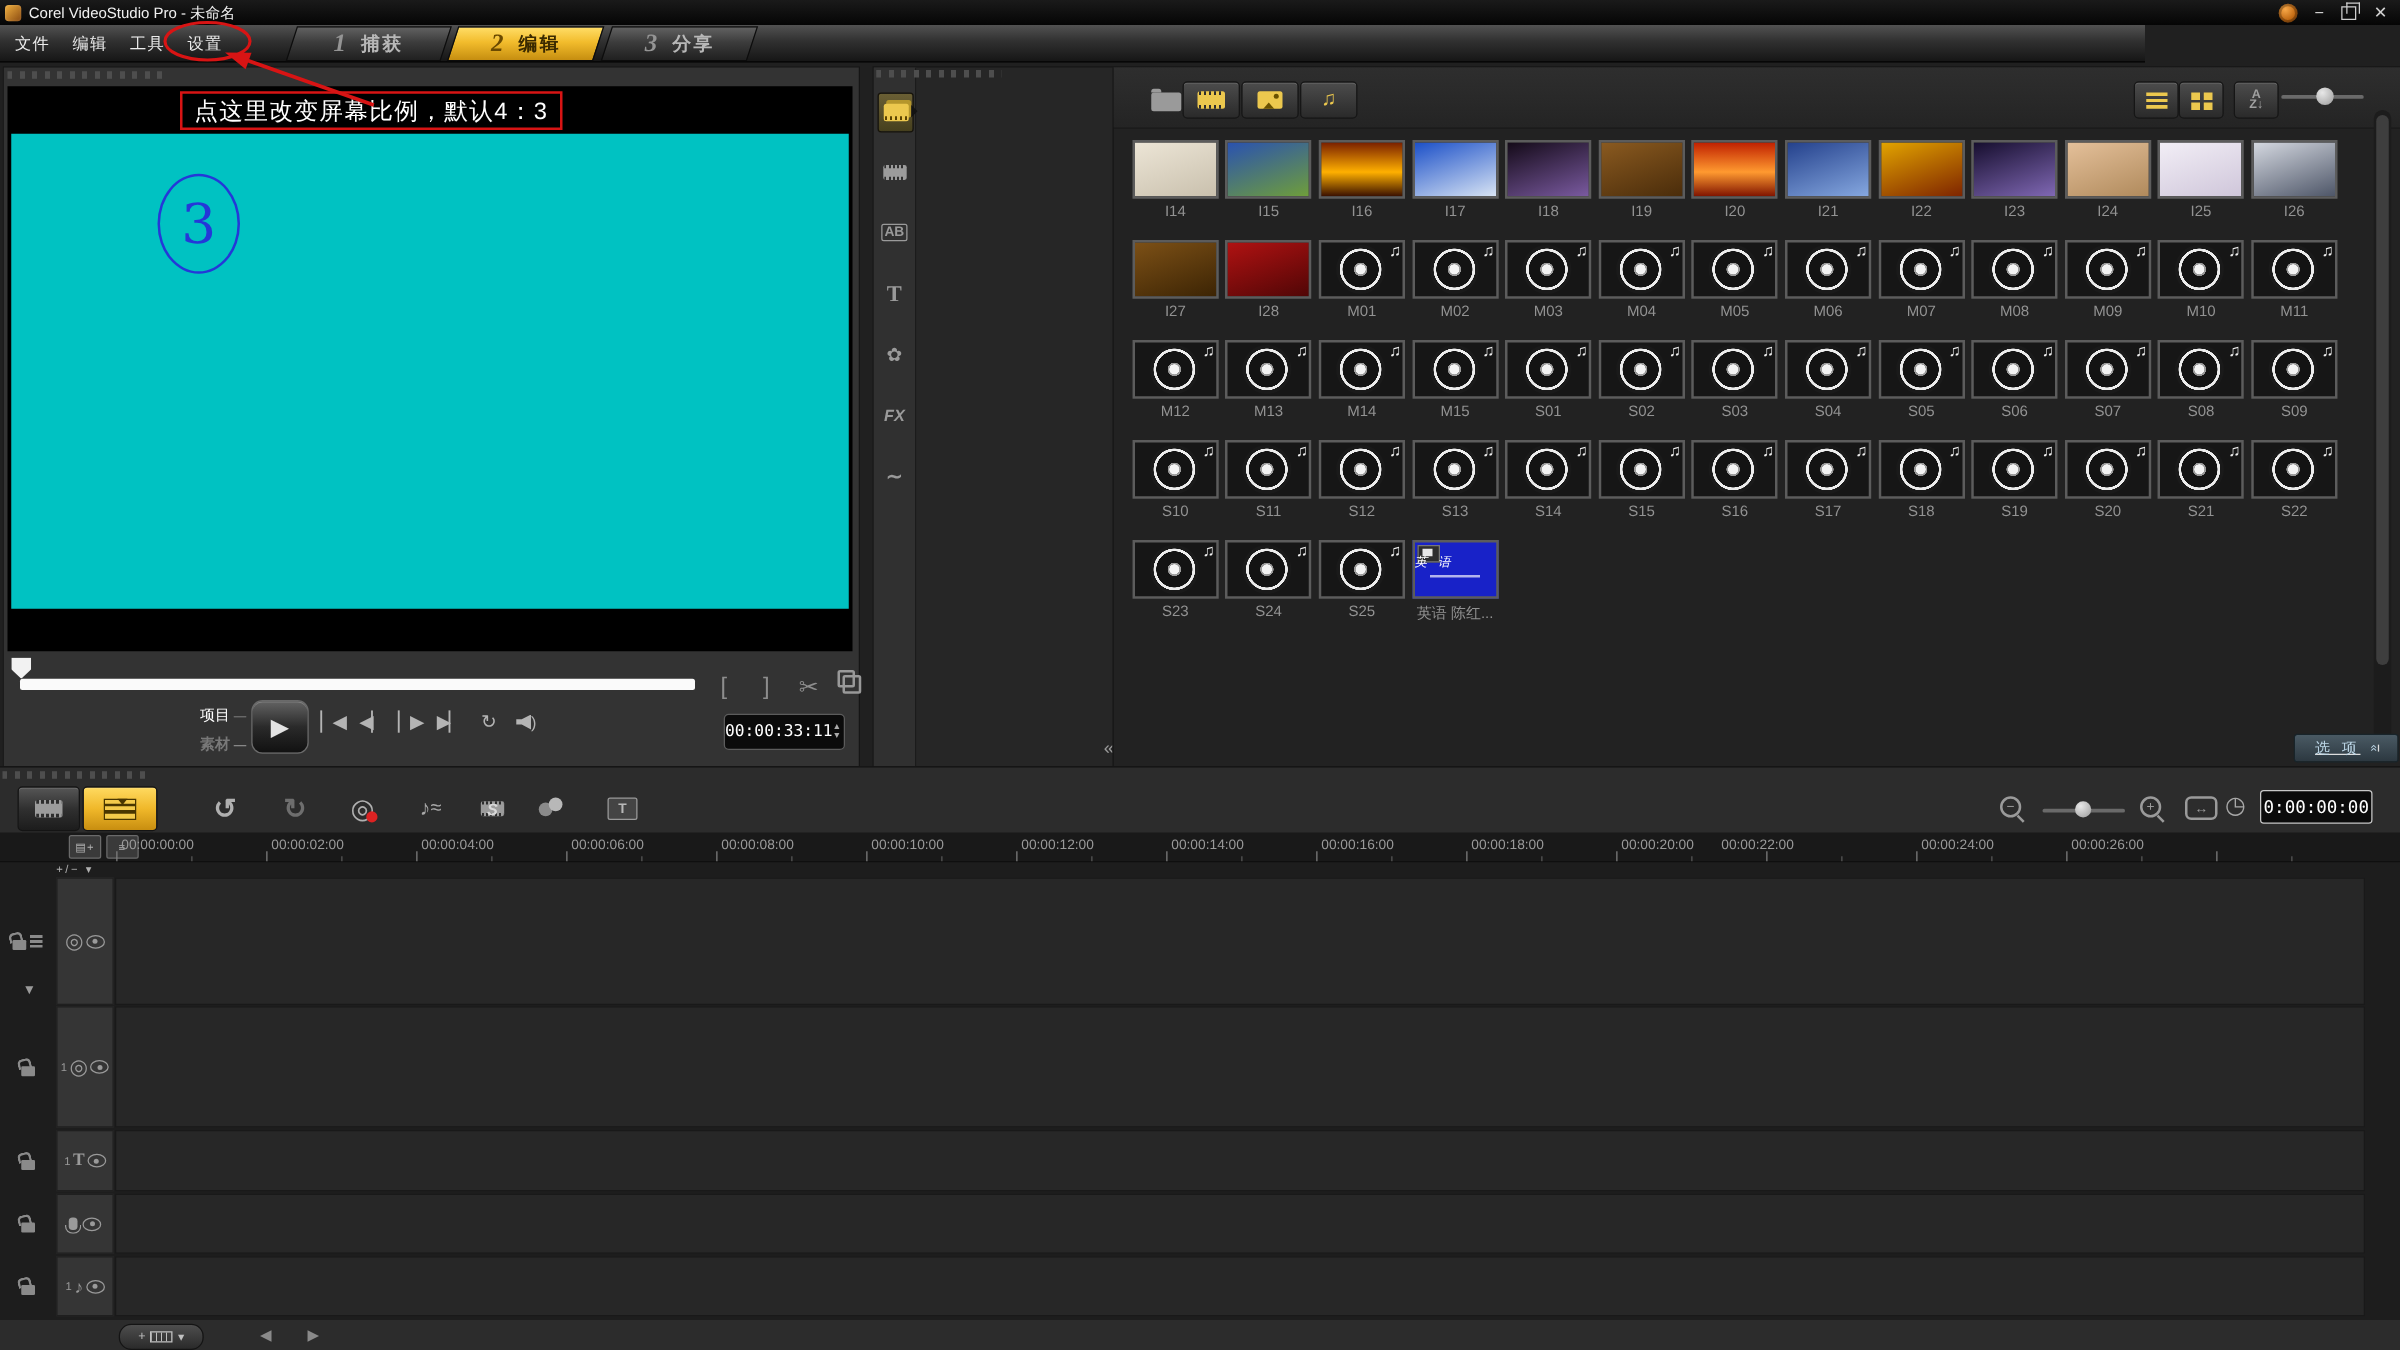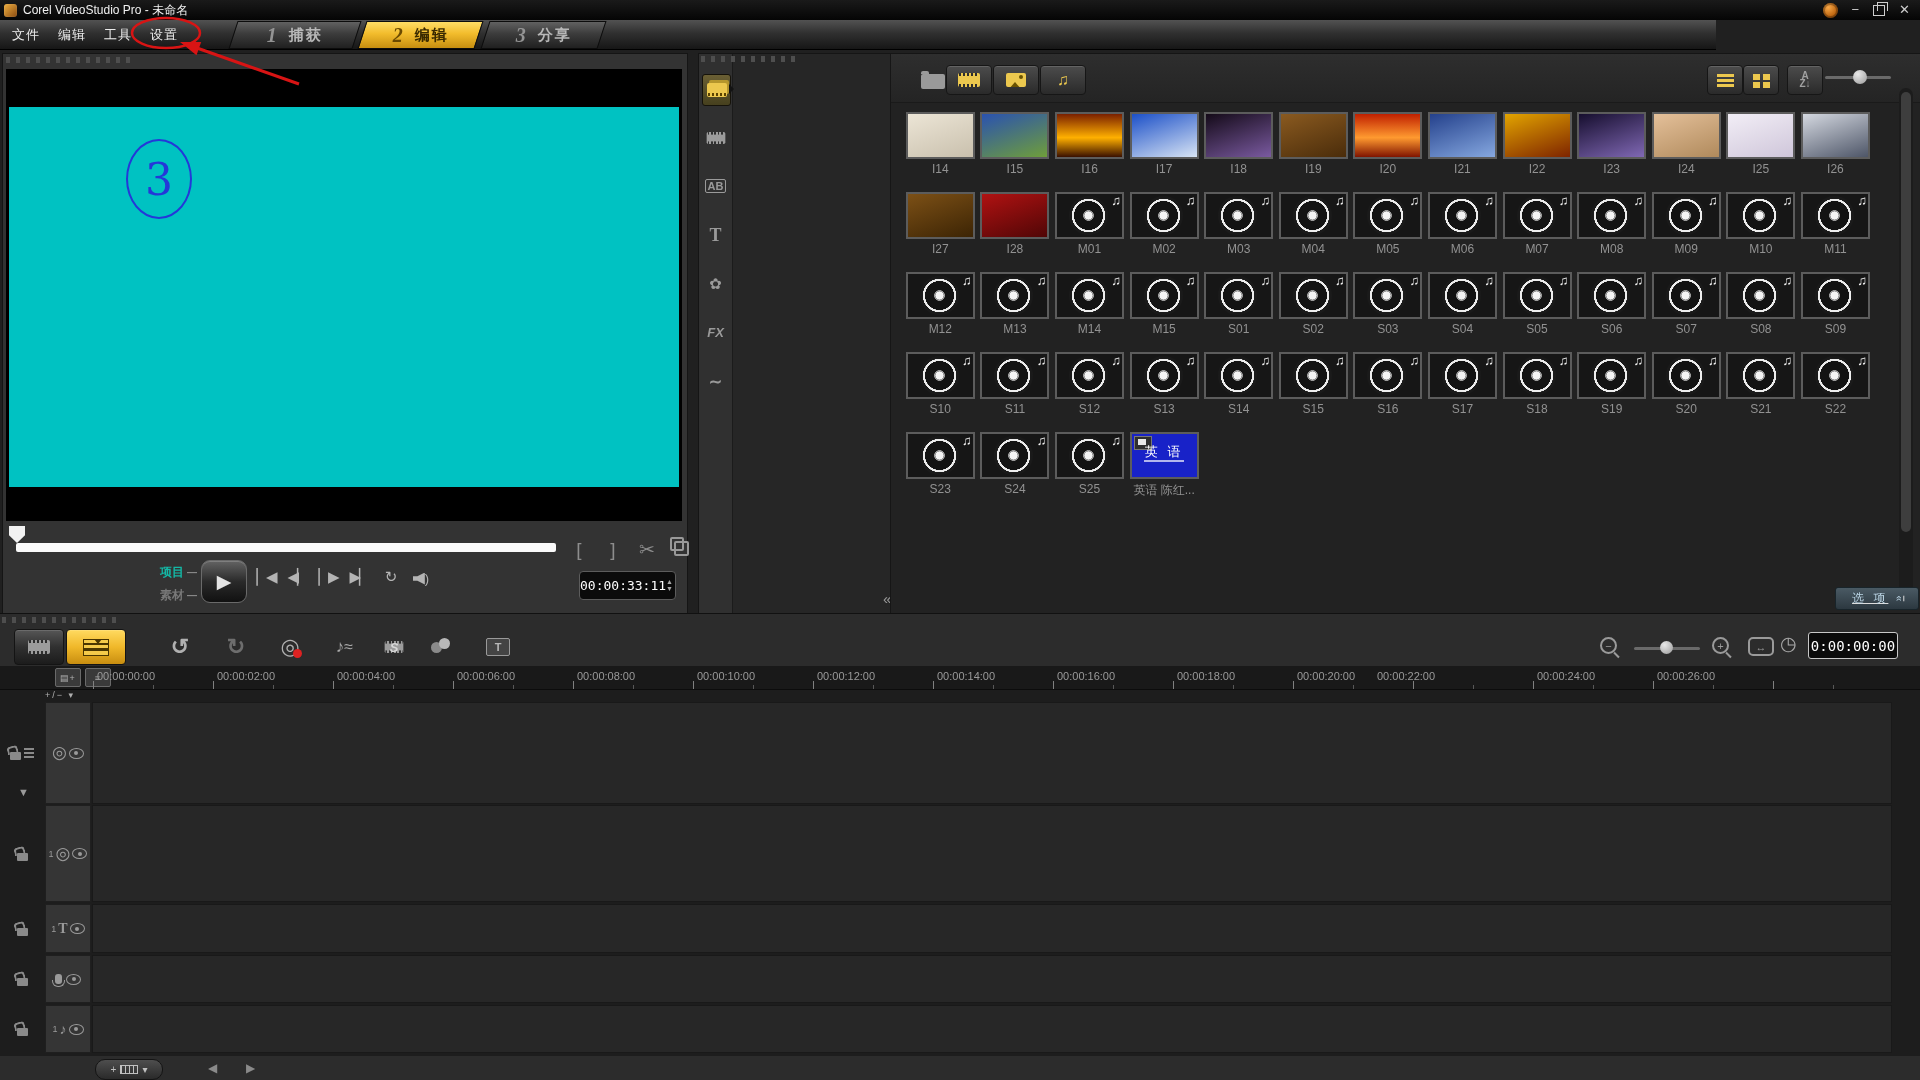--- a/index.html
+++ b/index.html
@@ -38,21 +38,21 @@
   #badge3{position:absolute;left:120px;top:70px;width:62px;height:76px;border:2px solid #2438d8;border-radius:50%;
           color:#2438d8;font-size:44px;font-family:"DejaVu Serif",serif;display:flex;align-items:center;justify-content:center;}
   #scrubhandle{position:absolute;left:6px;top:472px;width:16px;height:17px;background:#f2f2f2;
                clip-path:polygon(0 0,100% 0,100% 55%,50% 100%,0 55%);}
   #scrubbar{position:absolute;left:13px;top:489px;width:540px;height:9px;background:#fafafa;border-radius:2px;}
   #trimrow{position:absolute;left:566px;top:484px;display:flex;gap:14px;align-items:center;color:#8d8d8d;}
   #trimrow .tico{font-size:19px;width:20px;text-align:center;}
   .copyic{display:inline-block;width:11px;height:11px;border:2px solid #999;border-radius:2px;position:relative;background:#333;}
   .copyic::before{content:"";position:absolute;left:-6px;top:-6px;width:10px;height:10px;border:2px solid #999;border-radius:2px;}
   #pmodes{position:absolute;left:150px;top:510px;text-align:right;width:44px;}
-  #pmodes .m1{font-size:12px;font-weight:bold;color:#14b8a6;}
+  #pmodes .m1{font-size:12px;font-weight:normal;color:#ffffff;}
   #pmodes .m2{font-size:12px;font-weight:bold;color:#787878;margin-top:6px;}
   #pmodes div::after{content:"—";color:#8a8a8a;font-size:10px;margin-left:3px;}
   #playbtn{position:absolute;left:198px;top:506px;width:44px;height:41px;border-radius:9px;border:1px solid #6a6a6a;
            background:linear-gradient(#636363,#2a2a2a 50%,#111);display:flex;align-items:center;justify-content:center;
            color:#e4e4e4;font-size:19px;box-shadow:inset 0 1px 0 #ffffff30;}
   #transport{position:absolute;left:252px;top:514px;display:flex;gap:9px;align-items:center;}
   #transport .pbtn{color:#b4b4b4;font-size:15px;min-width:22px;text-align:center;letter-spacing:-2px;}
   .spk{display:inline-block;width:12px;height:12px;background:#b4b4b4;vertical-align:middle;
        clip-path:polygon(0 32%,38% 32%,100% 0,100% 100%,38% 68%,0 68%);}
   .wv{font-size:13px;color:#b4b4b4;letter-spacing:0;}
@@ -109,21 +109,21 @@
   #grid{position:absolute;left:12px;top:58px;width:980px;height:410px;display:grid;grid-template-columns:repeat(13,74.6px);grid-auto-rows:80px;}
   .cell{text-align:center;}
   .thumb{width:69px;height:47px;border:2px solid #5c5c5c;box-sizing:border-box;position:relative;background:#111;margin:0 auto;}
   .thumb.music{background:#161616;}
   .lbl{color:#929292;font-size:12px;margin-top:3px;white-space:nowrap;overflow:hidden;}
   .disc{position:absolute;left:12px;top:2px;width:39px;height:39px;border-radius:50%;
         background:radial-gradient(circle,#f4f4f4 0 14%,#9a9a9a 15% 19%,#131313 20% 52%,#ededed 53% 60%,#1a1a1a 61% 84%,#040404 85% 100%);}
   .note{position:absolute;right:1px;top:-1px;color:#f0f0f0;font-size:13px;}
   .vbadge{position:absolute;left:2px;top:2px;width:16px;height:12px;background:#2e2e2e;border:1px solid #777;}
   .vbadge::after{content:"";position:absolute;left:3px;top:2px;width:8px;height:6px;background:#e8e8e8;}
-  .vtxt{position:absolute;left:0;top:9px;width:100%;text-align:center;color:#fff;font-size:13px;letter-spacing:3px;}
+  .vtxt{position:absolute;left:0;top:9px;width:100%;text-align:left;color:#fff;font-size:10px;letter-spacing:3px;font-style:italic;}
   .vline{position:absolute;left:12px;top:26px;width:40px;height:2px;background:#ffffffaa;}
   #libscroll{position:absolute;left:1008px;top:34px;width:14px;height:520px;background:#1c1c1c;border-radius:7px;}
   #libscroll .sthumb{position:absolute;left:2px;top:4px;width:10px;height:440px;background:#3e3e3e;border-radius:5px;}
   #optbar{position:absolute;left:944px;top:533px;width:82px;height:21px;background:linear-gradient(#4a5a64,#2c3840);
           border:1px solid #18242a;border-radius:3px;display:flex;align-items:center;justify-content:center;gap:8px;text-decoration:underline;}
   #optbar span{color:#bcd6e6;font-size:12px;letter-spacing:3px;}
   #optbar i{color:#bcd6e6;font-style:normal;font-size:10px;transform:rotate(-90deg);display:inline-block;}
 
   
   #timeline{position:absolute;left:0;top:613px;width:1920px;height:467px;background:#2c2c2c;border-top:1px solid #111;}
@@ -228,20 +228,21 @@
           <span class="num">3</span>
           <span class="slabel">分享</span>
         </span>
       </div>
     </div>
 
   <div id="preview">
     <div class="grip" style="left:3px;top:3px;width:128px;"></div>
     <div id="screen">
       <div id="canvas"></div>
+      <div id="callout">点这里改变屏幕比例，默认4：3</div>
       <div id="badge3">3</div>
     </div>
     <div id="scrubhandle"></div>
     <div id="scrubbar"></div>
     <div id="trimrow">
         <div class="tico">[</div>
         <div class="tico">]</div>
         <div class="tico">✂</div>
         <div class="tico"><span class="copyic"></span></div>
       </div>

